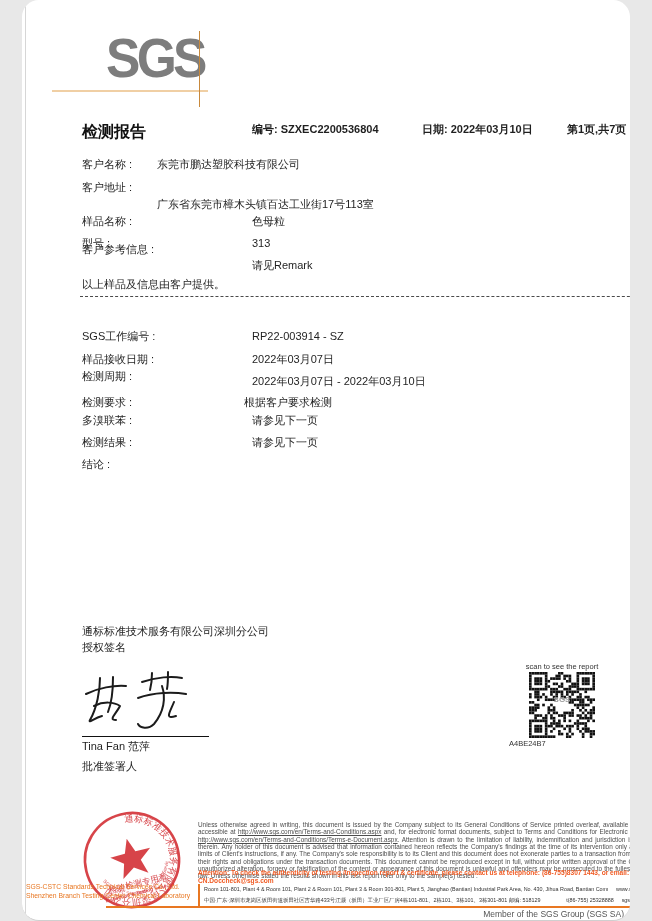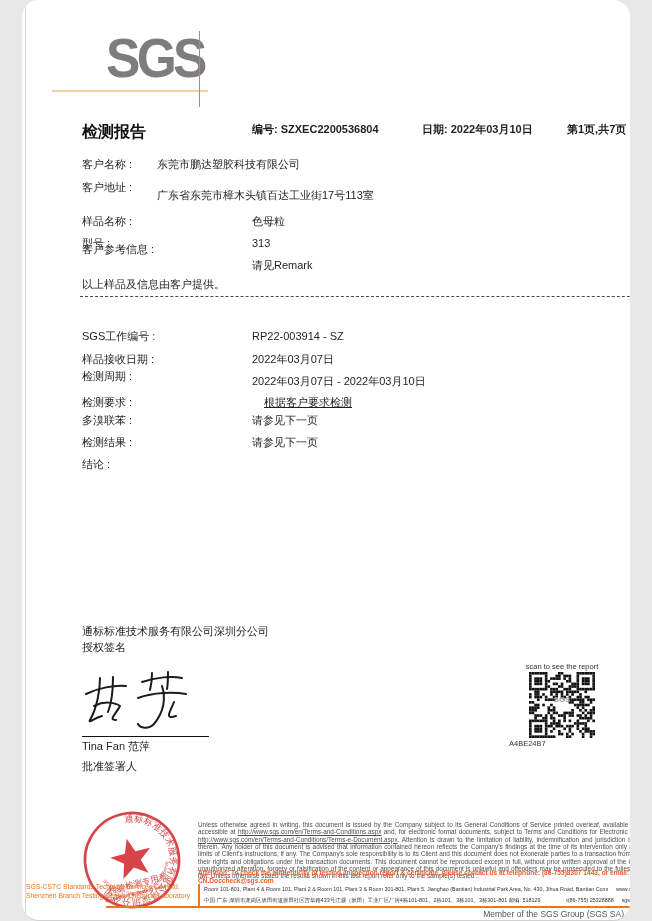--- a/index.html
+++ b/index.html
@@ -91,21 +91,21 @@
 
   <div class="abs title" style="left:60px; top:122px;">检测报告</div>
   <div class="abs t11 semib" style="left:230px; top:122px;">编号: SZXEC2200536804</div>
   <div class="abs t11 semib" style="left:400px; top:122px;">日期: 2022年03月10日</div>
   <div class="abs t11 semib" style="left:545px; top:122px;">第1页,共7页</div>
 
   <div class="abs t11 label-col" style="top:157px;">客户名称 :</div>
   <div class="abs t11" style="left:135px; top:157px;">东莞市鹏达塑胶科技有限公司</div>
 
   <div class="abs t11 label-col" style="top:180px;">客户地址 :</div>
-  <div class="abs t11" style="left:135px; top:188px;">广东省东莞市樟木头镇百达工业街17号113室</div>
+  <div class="abs t11" style="left:135px; top:197px;">广东省东莞市樟木头镇百达工业街17号113室</div>
 
   <div class="abs t11 label-col" style="top:214px;">样品名称 :</div>
   <div class="abs t11" style="left:230px; top:214px;">色母粒</div>
 
   <div class="abs t11 label-col" style="top:236px;">型号 :</div>
   <div class="abs t11" style="left:230px; top:236px;">313</div>
 
   <div class="abs t11 label-col" style="top:242px;">客户参考信息 :</div>
   <div class="abs t11" style="left:230px; top:258px;">请见Remark</div>
 
@@ -116,21 +116,21 @@
   <div class="abs t11 label-col" style="top:329px;">SGS工作编号 :</div>
   <div class="abs t11" style="left:230px; top:329px;">RP22-003914 - SZ</div>
 
   <div class="abs t11 label-col" style="top:352px;">样品接收日期 :</div>
   <div class="abs t11" style="left:230px; top:352px;">2022年03月07日</div>
 
   <div class="abs t11 label-col" style="top:369px;">检测周期 :</div>
   <div class="abs t11" style="left:230px; top:374px;">2022年03月07日 - 2022年03月10日</div>
 
   <div class="abs t11 label-col" style="top:395px;">检测要求 :</div>
-  <div class="abs t11" style="left:242px; top:395px;text-decoration:underline;">根据客户要求检测</div>
+  <div class="abs t11" style="left:222px; top:395px;">根据客户要求检测</div>
 
   <div class="abs t11 label-col" style="top:413px;">多溴联苯 :</div>
   <div class="abs t11" style="left:230px; top:413px;">请参见下一页</div>
 
   <div class="abs t11 label-col" style="top:435px;">检测结果 :</div>
   <div class="abs t11" style="left:230px; top:435px;">请参见下一页</div>
 
   <div class="abs t11 label-col" style="top:457px;">结论 :</div>
 
   <div class="abs t11" style="left:60px; top:624px;">通标标准技术服务有限公司深圳分公司</div>

